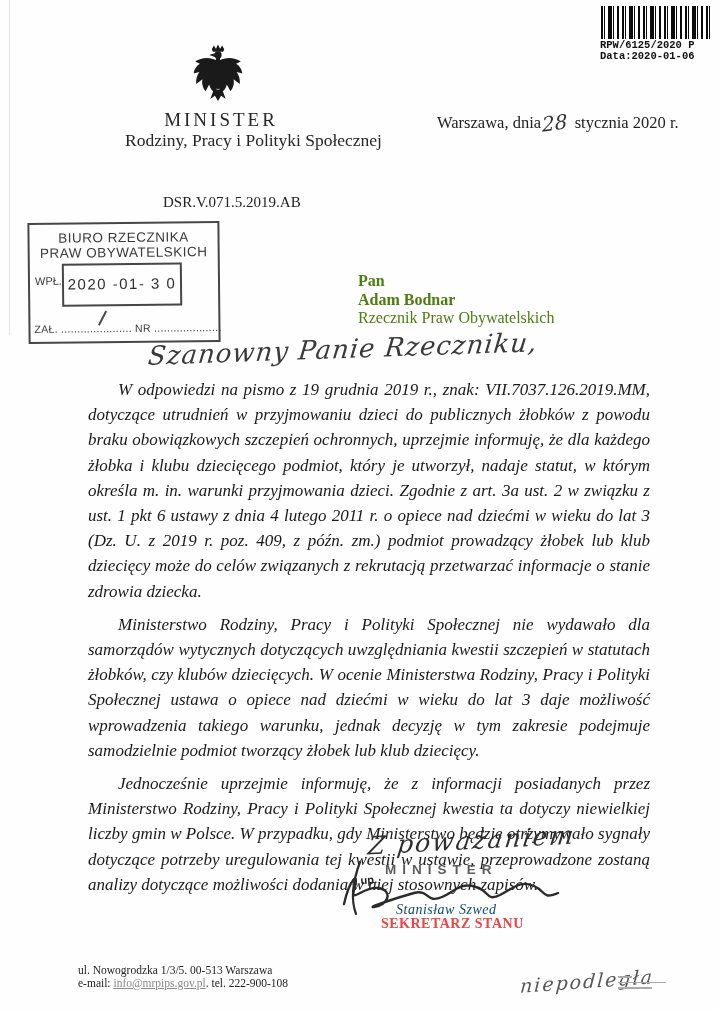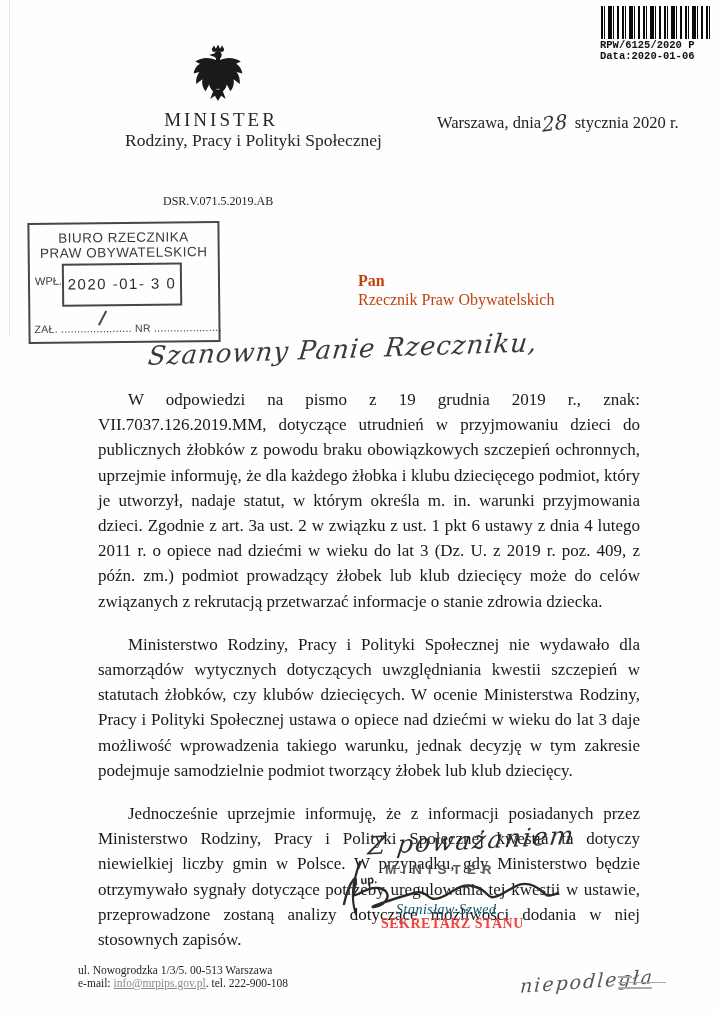--- a/index.html
+++ b/index.html
@@ -29,48 +29,48 @@
     left:80px;top:109px;width:282px;text-align:center;
     font-size:19px;letter-spacing:3px;color:#262626;
   }
   .minister-subtitle{
     left:60px;top:130px;width:322px;text-align:right;
     font-size:17.5px;color:#262626;
   }
   .dateline{left:437px;top:109px;font-size:16.5px;color:#222;white-space:nowrap;}
   .hand{font-family:"DejaVu Serif", serif;font-style:italic;color:#333;}
   .hand-day{display:inline-block;font-size:20px;transform:rotate(-8deg) skewX(-6deg);margin:0 3px 0 1px;position:relative;top:2px;}
-  .reference{left:163px;top:194px;font-size:12px;color:#222;}
+  .reference{left:163px;top:194px;font-size:15px;color:#222;}
   
   .stamp{
     left:28px;top:222px;width:188px;height:117px;
     border:2px solid #464646;transform:rotate(-0.6deg);
     font-family:"Liberation Sans", sans-serif;color:#3a3a3a;
   }
   .stamp-org1{position:absolute;left:0;top:6px;width:100%;text-align:center;font-size:13.5px;letter-spacing:0.5px;}
   .stamp-org2{position:absolute;left:0;top:21px;width:100%;text-align:center;font-size:13.5px;letter-spacing:0.5px;}
   .stamp-datebox{position:absolute;left:32px;top:39px;width:116px;height:39px;border:2px solid #464646;}
   .stamp-date{position:absolute;left:0;top:10px;width:100%;text-align:center;font-size:15px;letter-spacing:1.5px;color:#2e2e2e;}
   .stamp-wpl{position:absolute;left:5px;top:50px;font-size:11px;}
   .stamp-bottom{position:absolute;left:4px;top:98px;font-size:10.5px;white-space:nowrap;letter-spacing:0.3px;}
   .stamp-slash{position:absolute;left:64px;top:93px;width:16px;height:1.6px;background:#4a4a4a;transform:rotate(-62deg);}
   
-  .recipient{left:358px;top:272px;font-size:16px;line-height:18.5px;color:#c2410c;}
+  .recipient{left:358px;top:272px;font-size:16px;line-height:18.5px;color:#4d7c0f;}
   .bold{font-weight:bold;}
   
   .salutation{
     left:148px;top:334px;font-size:26px;color:#3a3a3a;
     transform:rotate(-2deg) skewX(-8deg);letter-spacing:1px;white-space:nowrap;
   }
   
   .body-text{
     left:80px;top:369px;width:578px;
     font-size:17px;line-height:25.2px;text-align:justify;color:#191919;
   }
-  .body-text p{margin:18px;text-indent:30px;}
+  .body-text p{margin:8px;text-indent:30px;font-style:italic;}
   
   .valediction{
     left:368px;top:826px;font-size:25px;color:#2f2f2f;
     transform:rotate(-3deg) skewX(-10deg);letter-spacing:2px;white-space:nowrap;
   }
   .minister-label{
     left:385px;top:862px;font-family:"Liberation Sans", sans-serif;
     font-size:13.5px;font-weight:bold;letter-spacing:6px;color:#5d5d5d;white-space:nowrap;
   }
   .zup{left:352px;top:874px;font-family:"Liberation Sans", sans-serif;font-size:11px;font-weight:bold;color:#222;transform:rotate(-4deg);}
@@ -133,20 +133,21 @@
       <span>ZAŁ.</span>
       <span>......................</span>
       <span>NR</span>
       <span>.....................</span>
     </div>
     <div class="stamp-slash"></div>
   </div>
 
   <div class="abs recipient">
     <div class="bold">Pan</div>
+    <div class="bold">Adam Bodnar</div>
     <div>Rzecznik Praw Obywatelskich</div>
   </div>
 
   <div class="abs salutation hand">Szanowny Panie Rzeczniku,</div>
 
   <div class="abs body-text">
     <p>W odpowiedzi na pismo z 19 grudnia 2019 r., znak: VII.7037.126.2019.MM, dotyczące utrudnień w przyjmowaniu dzieci do publicznych żłobków z powodu braku obowiązkowych szczepień ochronnych, uprzejmie informuję, że dla każdego żłobka i klubu dziecięcego podmiot, który je utworzył, nadaje statut, w którym określa m. in. warunki przyjmowania dzieci. Zgodnie z art. 3a ust. 2 w związku z ust. 1 pkt 6 ustawy z dnia 4 lutego 2011 r. o opiece nad dziećmi w wieku do lat 3 (Dz. U. z 2019 r. poz. 409, z późn. zm.) podmiot prowadzący żłobek lub klub dziecięcy może do celów związanych z rekrutacją przetwarzać informacje o stanie zdrowia dziecka.</p>
     <p>Ministerstwo Rodziny, Pracy i Polityki Społecznej nie wydawało dla samorządów wytycznych dotyczących uwzględniania kwestii szczepień w statutach żłobków, czy klubów dziecięcych. W ocenie Ministerstwa Rodziny, Pracy i Polityki Społecznej ustawa o opiece nad dziećmi w wieku do lat 3 daje możliwość wprowadzenia takiego warunku, jednak decyzję w tym zakresie podejmuje samodzielnie podmiot tworzący żłobek lub klub dziecięcy.</p>
     <p>Jednocześnie uprzejmie informuję, że z informacji posiadanych przez Ministerstwo Rodziny, Pracy i Polityki Społecznej kwestia ta dotyczy niewielkiej liczby gmin w Polsce. W przypadku, gdy Ministerstwo będzie otrzymywało sygnały dotyczące potrzeby uregulowania tej kwestii w ustawie, przeprowadzone zostaną analizy dotyczące możliwości dodania w niej stosownych zapisów.</p>
   </div>

